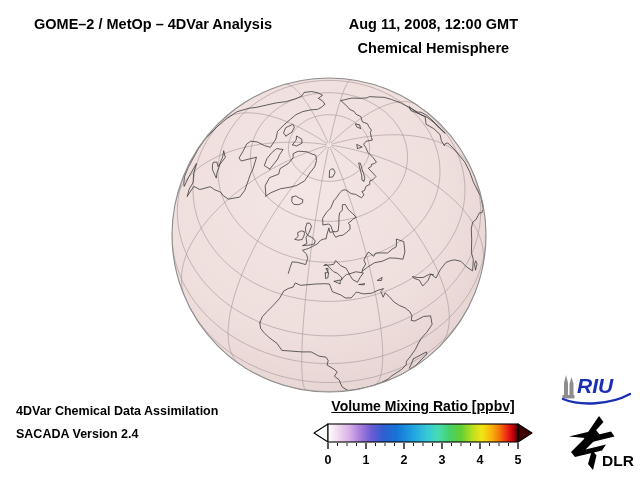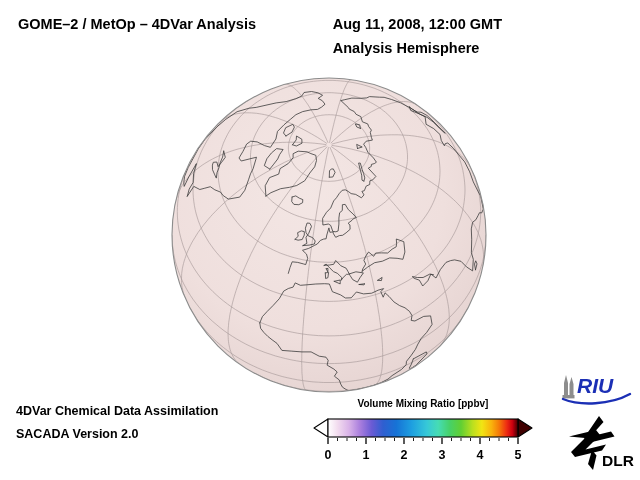--- a/index.html
+++ b/index.html
@@ -4,48 +4,48 @@
 <style>
   html,body{margin:0;padding:0;}
   body{
     width:640px;height:480px;
     background:#ffffff;
     font-family:"Liberation Sans", sans-serif;
     color:#000;
     position:relative;
     overflow:hidden;
   }
-  .hdr{position:absolute;top:0;left:0;width:520px;height:72px;}
+  .hdr{position:absolute;top:0;left:16px;width:520px;height:72px;}
   .hdr-left{position:absolute;left:18px;top:12px;}
-  .hdr-right{position:absolute;right:18px;top:12px;text-align:left;}
+  .hdr-right{position:absolute;right:18px;top:12px;text-align:center;}
   .hdr-line{font-size:14.5px;font-weight:bold;line-height:24px;white-space:nowrap;}
   .hdr-line sub{font-size:10.5px;vertical-align:baseline;position:relative;top:3px;}
 
   #globe-wrap{position:absolute;left:168px;top:74px;width:322px;height:322px;}
 
   .footer-left{position:absolute;left:16px;top:400px;}
   .footer-line{font-size:12.5px;font-weight:bold;line-height:23px;white-space:nowrap;}
 
   #legend{position:absolute;left:310px;top:398px;width:226px;}
-  #legend-title{font-size:10px;font-weight:bold;text-align:center;white-space:nowrap;margin-bottom:5px;}
+  #legend-title{font-size:14px;font-weight:bold;text-align:center;white-space:nowrap;margin-bottom:5px;text-decoration:underline;}
 
   #logos{position:absolute;left:556px;top:372px;width:84px;height:102px;text-decoration:underline;}
   .riu{position:absolute;left:2px;top:0px;}
   .dlr{position:absolute;left:10px;top:42px;}
 </style>
 </head>
 <body>
 
 <div class="hdr">
   <div class="hdr-left">
     <div class="hdr-line">GOME–2 / MetOp – 4DVar Analysis</div>
   </div>
   <div class="hdr-right">
     <div class="hdr-line">Aug 11, 2008, 12:00 GMT</div>
-    <div class="hdr-line">Analysis Hemisphere</div>
+    <div class="hdr-line">Chemical Hemisphere</div>
   </div>
 </div>
 
 <div id="globe-wrap">
   <svg id="globe-svg" width="322" height="322" viewBox="0 0 322 322">
     <defs>
       <clipPath id="disk">
           <circle cx="161" cy="161" r="157"></circle>
         </clipPath>
       <radialGradient id="shade" cx="42%" cy="36%" r="72%">
@@ -106,21 +106,21 @@
           <path d="M192.4,54.4L188.8,53.0L187.3,49.9L191.7,50.8L192.4,54.4"></path>
           <path d="M189.5,74.5L188.7,70.4L194.2,73.0L189.5,74.5"></path>
         </g>
     </g>
     <circle id="globe-limb" cx="161" cy="161" r="157" fill="none" stroke="#8c8c8c" stroke-width="1.1"></circle>
   </svg>
 </div>
 
 <div class="footer-left">
   <div class="footer-line">4DVar Chemical Data Assimilation</div>
-  <div class="footer-line">SACADA Version 2.0</div>
+  <div class="footer-line">SACADA Version 2.4</div>
 </div>
 
 <div id="legend">
   <div id="legend-title">Volume Mixing Ratio [ppbv]</div>
   <svg id="cbar-svg" width="226" height="48" viewBox="0 0 226 48">
     <defs>
         <linearGradient id="cbgrad" x1="0" y1="0" x2="1" y2="0">
           <stop offset="0%" stop-color="#ffffff"></stop>
           <stop offset="5%" stop-color="#f2dcef"></stop>
           <stop offset="11%" stop-color="#d9b3e8"></stop>

